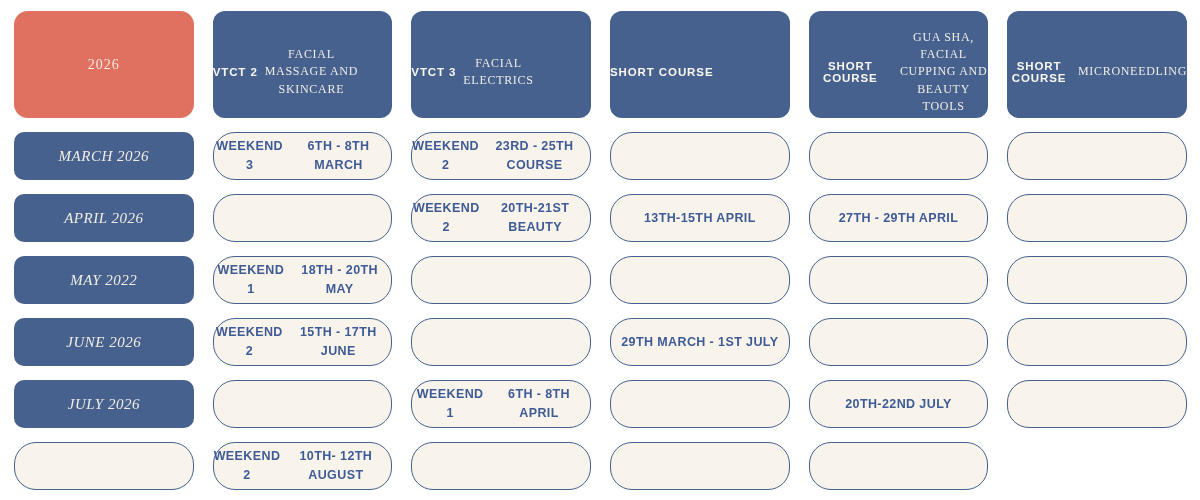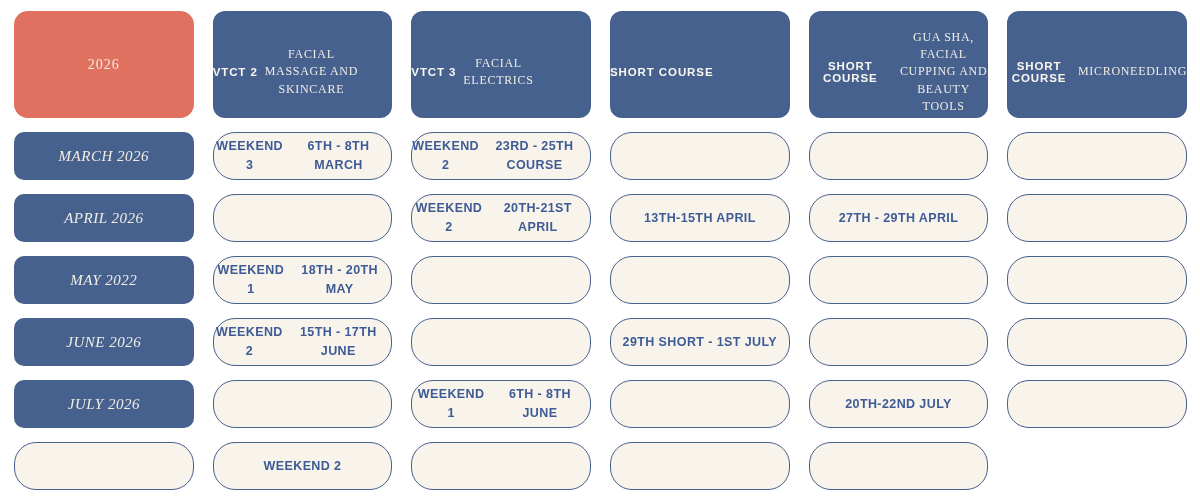--- a/index.html
+++ b/index.html
@@ -140,21 +140,21 @@
 
   <div class="cell month">
     <span>APRIL 2026</span>
   </div>
   <div class="cell slot">
     <span></span>
     <span></span>
   </div>
   <div class="cell slot">
     <span>WEEKEND 2</span>
-    <span>20TH-21ST APRIL</span>
+    <span>20TH-21ST BEAUTY</span>
   </div>
   <div class="cell slot">
     <span>13TH-15TH APRIL</span>
     <span></span>
   </div>
   <div class="cell slot">
     <span>27TH - 29TH APRIL</span>
     <span></span>
   </div>
   <div class="cell slot">
@@ -191,62 +191,63 @@
   </div>
   <div class="cell slot">
     <span>WEEKEND 2</span>
     <span>15TH - 17TH JUNE</span>
   </div>
   <div class="cell slot">
     <span></span>
     <span></span>
   </div>
   <div class="cell slot">
-    <span>29TH SHORT - 1ST JULY</span>
+    <span>29TH MARCH - 1ST JULY</span>
     <span></span>
   </div>
   <div class="cell slot">
     <span></span>
     <span></span>
   </div>
   <div class="cell slot">
     <span></span>
     <span></span>
   </div>
 
   <div class="cell month">
     <span>JULY 2026</span>
   </div>
   <div class="cell slot">
     <span></span>
     <span></span>
   </div>
   <div class="cell slot">
     <span>WEEKEND 1</span>
-    <span>6TH - 8TH JUNE</span>
+    <span>6TH - 8TH APRIL</span>
   </div>
   <div class="cell slot">
     <span></span>
     <span></span>
   </div>
   <div class="cell slot">
     <span>20TH-22ND JULY</span>
     <span></span>
   </div>
   <div class="cell slot">
     <span></span>
     <span></span>
   </div>
 
   <div class="cell slot">
     <span></span>
     <span></span>
   </div>
   <div class="cell slot">
     <span>WEEKEND 2</span>
+    <span>10TH- 12TH AUGUST</span>
   </div>
   <div class="cell slot">
     <span></span>
     <span></span>
   </div>
   <div class="cell slot">
     <span></span>
     <span></span>
   </div>
   <div class="cell slot">

